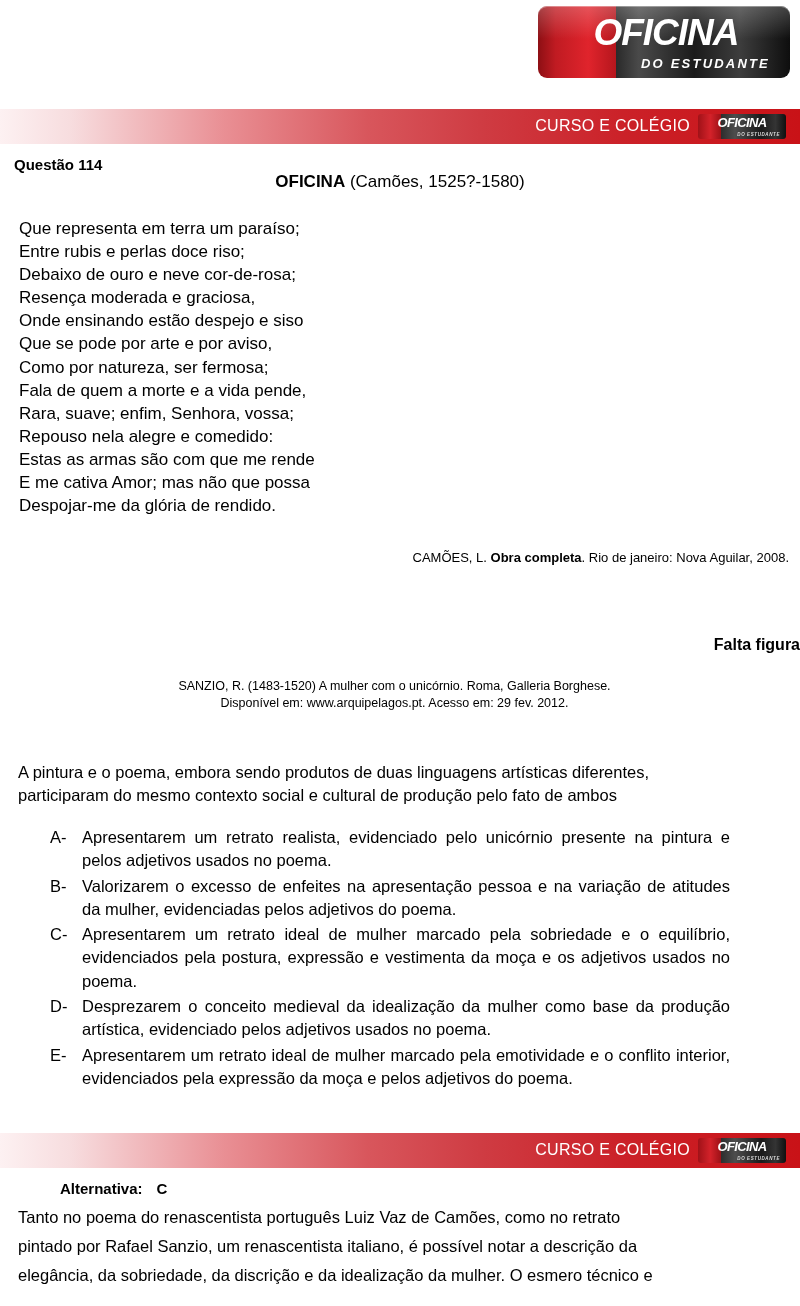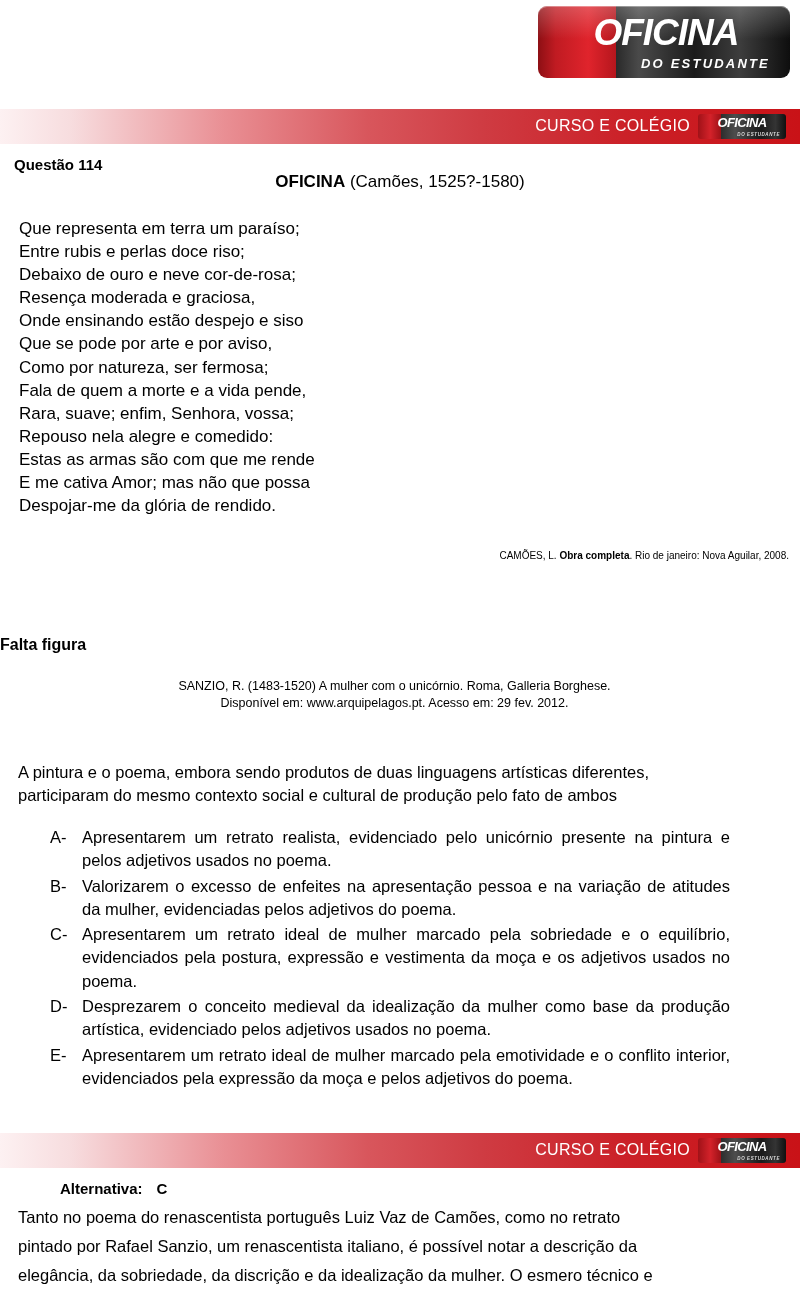--- a/index.html
+++ b/index.html
@@ -163,32 +163,32 @@
     line-height: 23.1px;
   }
   .poem-body .verse { white-space: nowrap; }
 
   .poem-source {
     position: absolute;
     top: 550px;
     left: 0;
     width: 789px;
     text-align: right;
-    font-size: 10px;
+    font-size: 13px;
     white-space: nowrap;
   }
   .poem-source b { font-weight: bold; }
 
   
   .figure-missing {
     position: absolute;
     top: 636px;
     left: 0;
     width: 800px;
-    text-align: left;
+    text-align: right;
     font-size: 16px;
     font-weight: bold;
   }
   .figure-source {
     position: absolute;
     top: 678px;
     left: 0;
     width: 789px;
     text-align: right;
     font-size: 12.5px;

